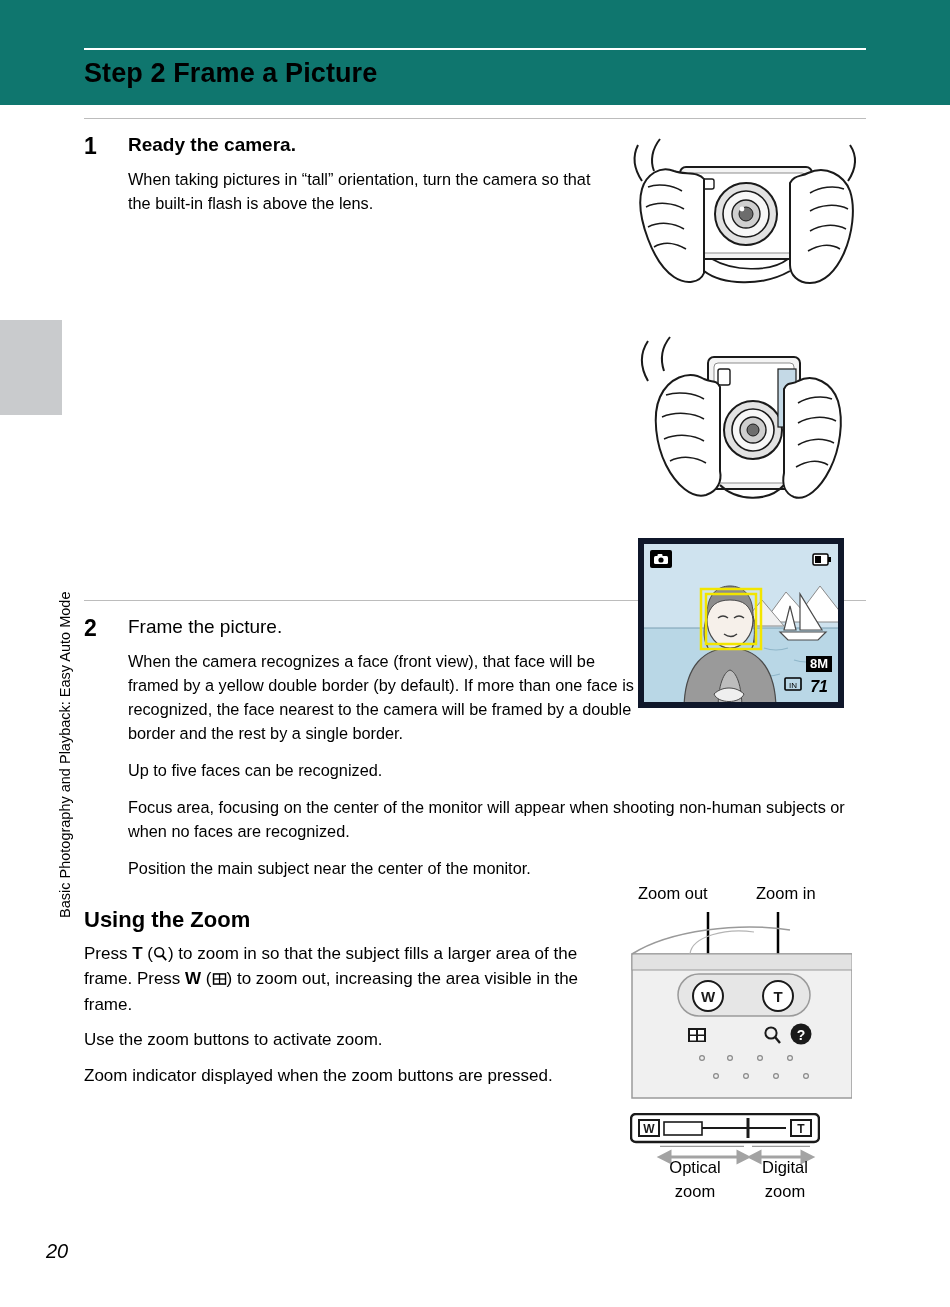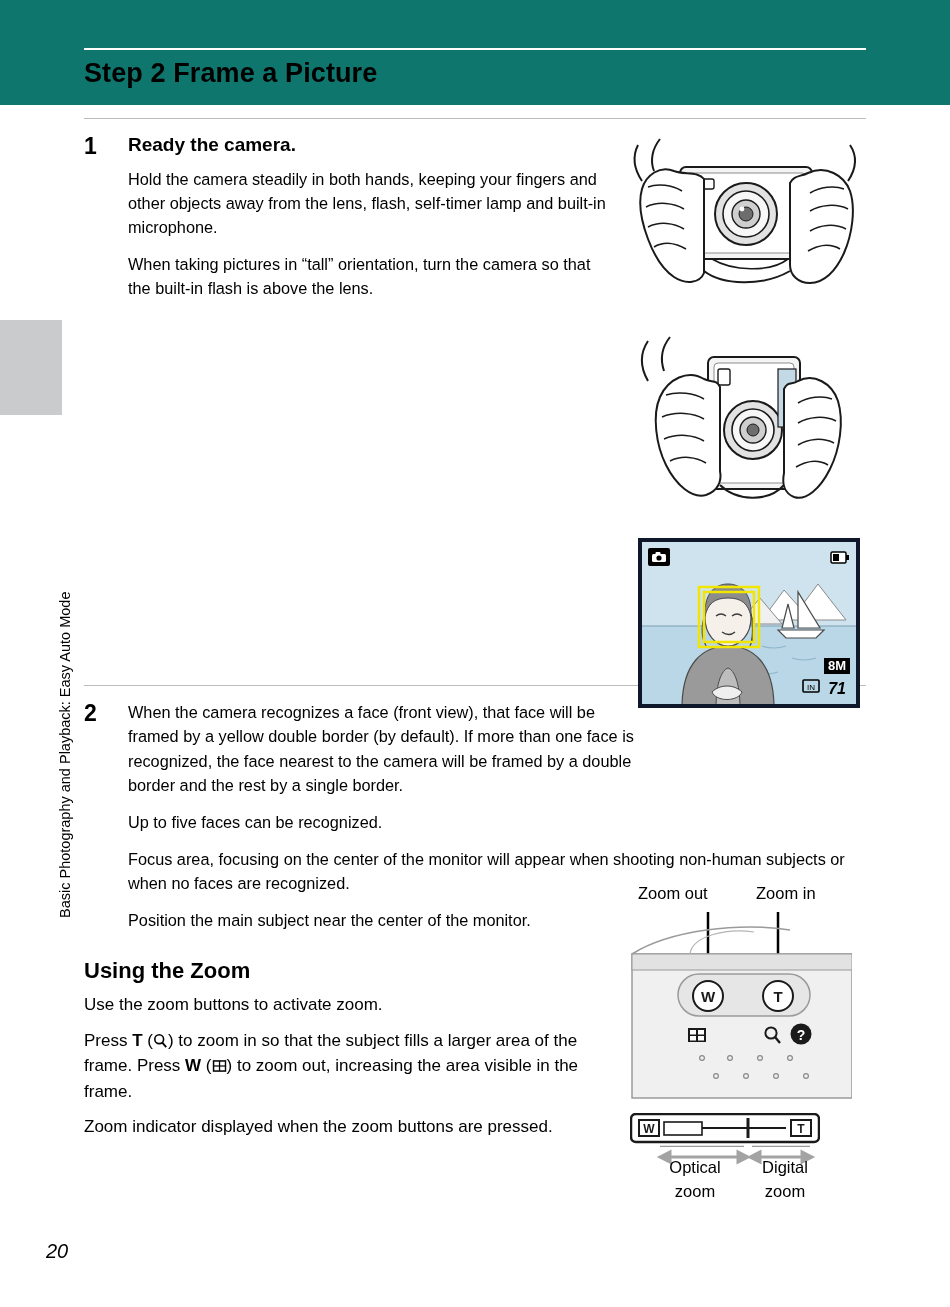--- a/index.html
+++ b/index.html
@@ -139,23 +139,23 @@
   
   .fig {
     position: absolute;
   }
 
   
   .monitor {
     position: absolute;
     left: 638px;
     top: 538px;
-    width: 222px;
+    width: 206px;
     height: 170px;
-    border: 4px solid #0f172a;
+    border: 6px solid #0f172a;
     box-sizing: border-box;
     background: #cfe3ef;
     overflow: hidden;
   }
 
   .zoombar-wrap { position: absolute; left: 630px; top: 1113px; }
   .callout-labels {
     position: absolute;
     left: 630px;
     top: 884px;
@@ -186,53 +186,53 @@
   <div class="side-text">Basic Photography and Playback: Easy Auto Mode</div>
 
   <div class="content">
 
     <div class="sep"></div>
 
     <div class="step">
       <div class="step-num">1</div>
       <div class="step-head bold">Ready the camera.</div>
       <div class="step-body col-narrow">
-        <p>Hold the camera steadily in both hands, keeping your fingers and other objects away from the lens, flash, self-timer lamp and built-in microphone.</p>
         <p>When taking pictures in “tall” orientation, turn the camera so that the built-in flash is above the lens.</p>
       </div>
     </div>
 
     <div class="sep" style="margin-top:385px;"></div>
 
     <div class="step">
       <div class="step-num">2</div>
+      <div class="step-head">Frame the picture.</div>
       <div class="step-body">
         <p class="col-mid">When the camera recognizes a face (front view), that face will be framed by a yellow double border (by default). If more than one face is recognized, the face nearest to the camera will be framed by a double border and the rest by a single border.</p>
         <p class="col-mid">Up to five faces can be recognized.</p>
         <p class="col-wide">Focus area, focusing on the center of the monitor will appear when shooting non-human subjects or when no faces are recognized.</p>
         <p class="col-wide">Position the main subject near the center of the monitor.</p>
       </div>
     </div>
 
     <div style="margin-top:26px;">
       <div class="sub-head">Using the Zoom</div>
       <div class="zoom-text">
-        <p>Use the zoom buttons to activate zoom.</p>
         <p>
           <span>Press </span><span class="bold-t">T</span><span> (</span><span><svg width="15" height="16" viewBox="0 0 15 16" style="vertical-align:-3px">
                 <circle cx="6.2" cy="6.2" r="4.4" fill="none" stroke="#000" stroke-width="1.6"></circle>
                 <line x1="9.3" y1="9.6" x2="13.2" y2="14.2" stroke="#000" stroke-width="1.8"></line>
               </svg></span><span>) to zoom in so that the subject fills a larger area of the frame. Press </span><span class="bold-t">W</span><span> (</span><span><svg width="15" height="14" viewBox="0 0 15 14" style="vertical-align:-2px">
                 <rect x="0.8" y="1.2" width="13.4" height="11.6" fill="#000"></rect>
                 <rect x="2.3" y="2.7" width="4.6" height="3.7" fill="#fff"></rect>
                 <rect x="8.2" y="2.7" width="4.6" height="3.7" fill="#fff"></rect>
                 <rect x="2.3" y="7.6" width="4.6" height="3.7" fill="#fff"></rect>
                 <rect x="8.2" y="7.6" width="4.6" height="3.7" fill="#fff"></rect>
               </svg></span><span>) to zoom out, increasing the area visible in the frame.</span>
         </p>
+        <p>Use the zoom buttons to activate zoom.</p>
         <p>Zoom indicator displayed when the zoom buttons are pressed.</p>
       </div>
     </div>
 
   </div>
 
   <div class="fig" style="left:612px; top:135px;">
     <svg width="262" height="192" viewBox="0 0 262 192">
 
       <rect x="68" y="32" width="132" height="92" rx="6" fill="#f4f4f4" stroke="#1a1a1a" stroke-width="2"></rect>

